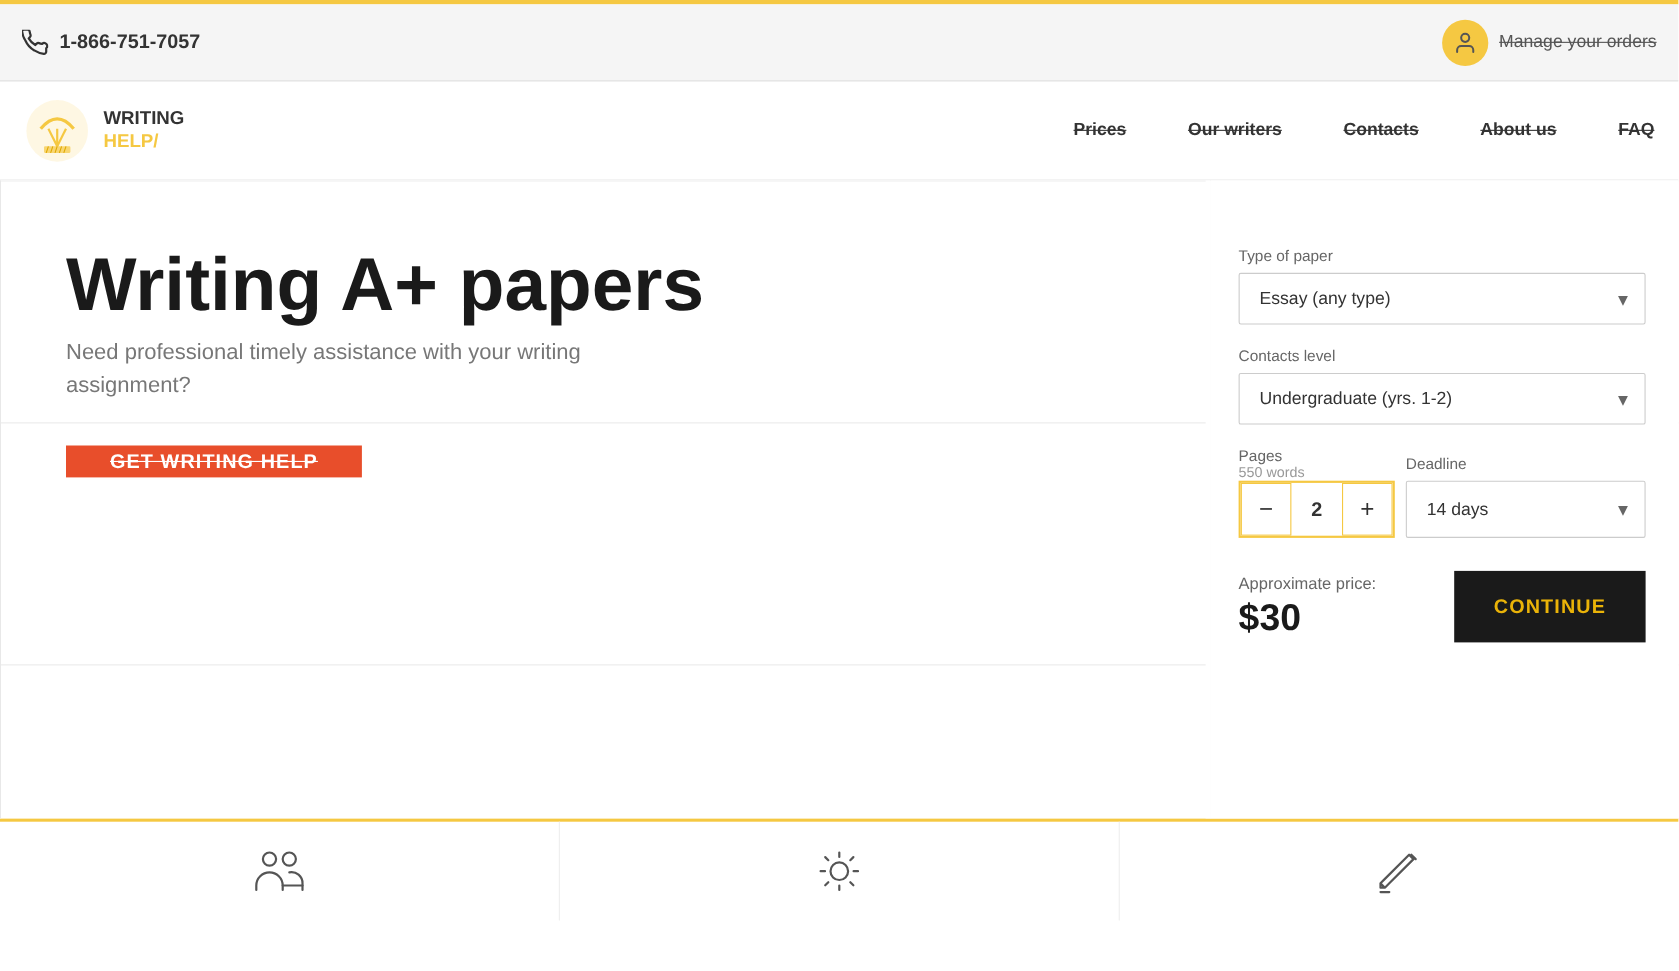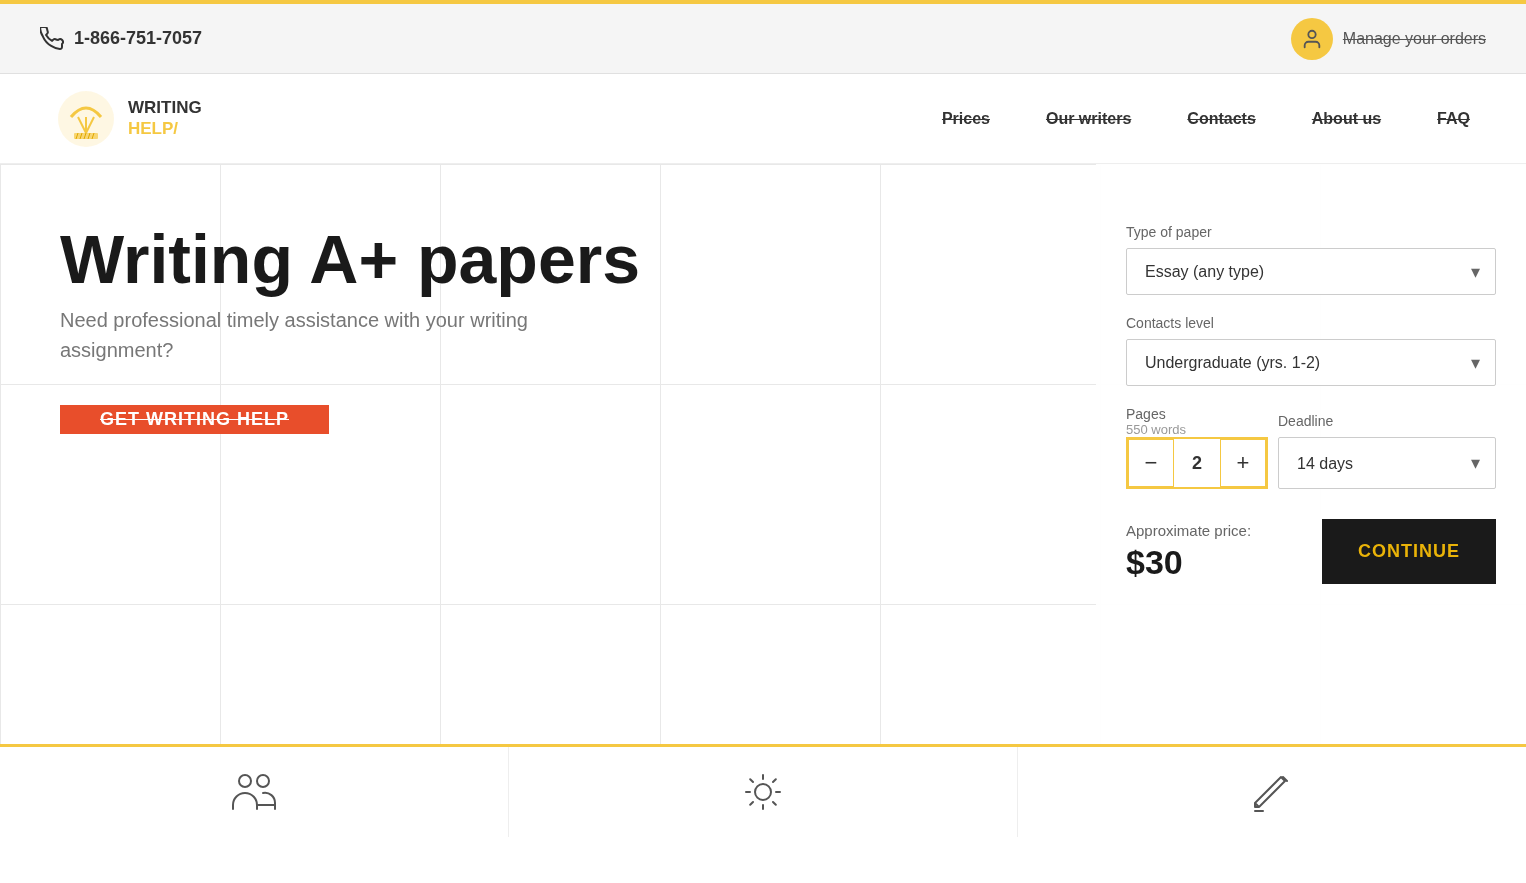--- a/index.html
+++ b/index.html
@@ -6,21 +6,21 @@
     body { font-family: Arial, sans-serif; background: #fff; }
 
     
     .top-bar {
       background: #f5f5f5;
       border-bottom: 1px solid #e0e0e0;
       height: 70px;
       display: flex;
       align-items: center;
       justify-content: space-between;
-      padding: 0 40px;
+      padding: 0 20px;
     }
     .top-bar-phone {
       display: flex;
       align-items: center;
       gap: 10px;
       font-size: 18px;
       font-weight: 600;
       color: #333;
     }
     .phone-icon {
@@ -46,21 +46,21 @@
       align-items: center;
       justify-content: center;
     }
 
     
     .nav-bar {
       height: 90px;
       display: flex;
       align-items: center;
       justify-content: space-between;
-      padding: 0 56px;
+      padding: 0 22px;
       border-bottom: 1px solid #eee;
     }
     .logo {
       display: flex;
       align-items: center;
       gap: 12px;
     }
     .logo-icon {
       width: 60px;
       height: 60px;

